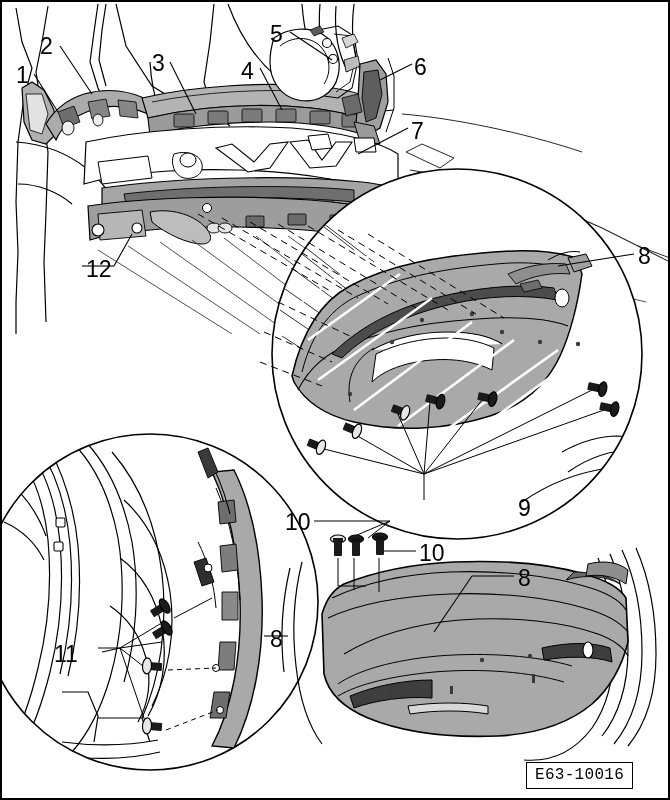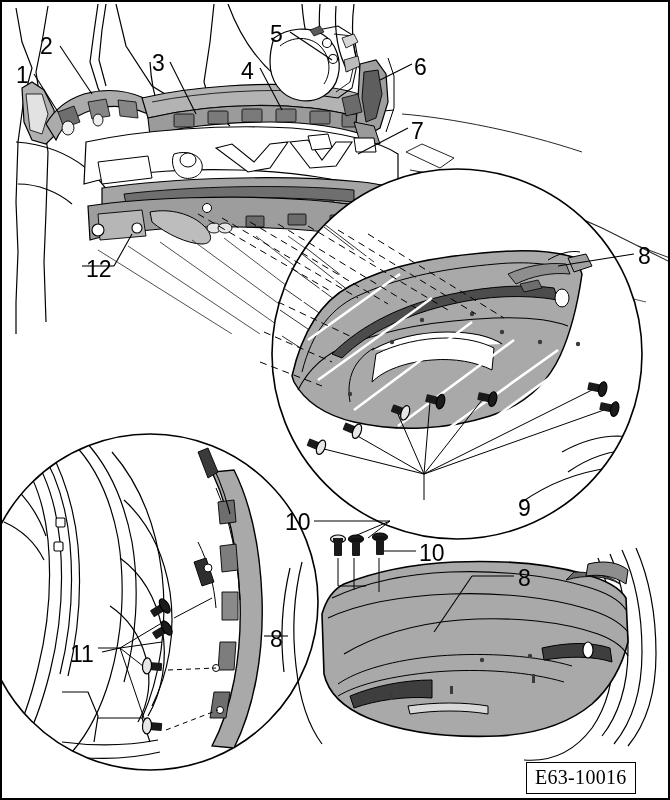--- a/index.html
+++ b/index.html
@@ -10,22 +10,22 @@
   }
   #svgroot{position:absolute;left:0;top:0;width:670px;height:800px;}
   .callout{
     position:absolute;font-family:"Liberation Sans",sans-serif;
     font-size:23px;color:#000;line-height:1;letter-spacing:0px;
     user-select:none;white-space:nowrap;
   }
   #figid{
     position:absolute;left:524px;top:760px;
     border:1.5px solid #000;background:#fff;
-    padding:3px 8px 4px 8px;font-size:20px;letter-spacing:.3px;
-    font-family:Liberation Serif, serif;color:#000;
+    padding:3px 8px 4px 8px;font-size:16px;letter-spacing:.3px;
+    font-family:Liberation Mono, monospace;color:#000;
   }
 </style>
 </head>
 <body>
 
 <div id="figure">
 
 <svg id="svgroot" viewBox="0 0 670 800">
   <defs>
     <pattern id="hatchPat" width="14" height="14" patternTransform="rotate(38)" patternUnits="userSpaceOnUse">
@@ -461,20 +461,20 @@
 <div class="callout" style="left:38px;top:33px;">2</div>
 <div class="callout" style="left:150px;top:50px;">3</div>
 <div class="callout" style="left:239px;top:58px;">4</div>
 <div class="callout" style="left:268px;top:21px;">5</div>
 <div class="callout" style="left:412px;top:54px;">6</div>
 <div class="callout" style="left:409px;top:118px;">7</div>
 <div class="callout" style="left:636px;top:243px;">8</div>
 <div class="callout" style="left:516px;top:495px;">9</div>
 <div class="callout" style="left:283px;top:509px;">10</div>
 <div class="callout" style="left:417px;top:540px;">10</div>
-<div class="callout" style="left:68px;top:641px;text-align:center;">11</div>
+<div class="callout" style="left:52px;top:641px;text-align:center;">11</div>
 <div class="callout" style="left:62px;top:256px;margin-left:22px;">12</div>
 <div class="callout" style="left:268px;top:626px;">8</div>
 <div class="callout" style="left:516px;top:565px;">8</div>
 
 <div id="figid">E63-10016</div>
 
 </div>
 
 </body></html>

